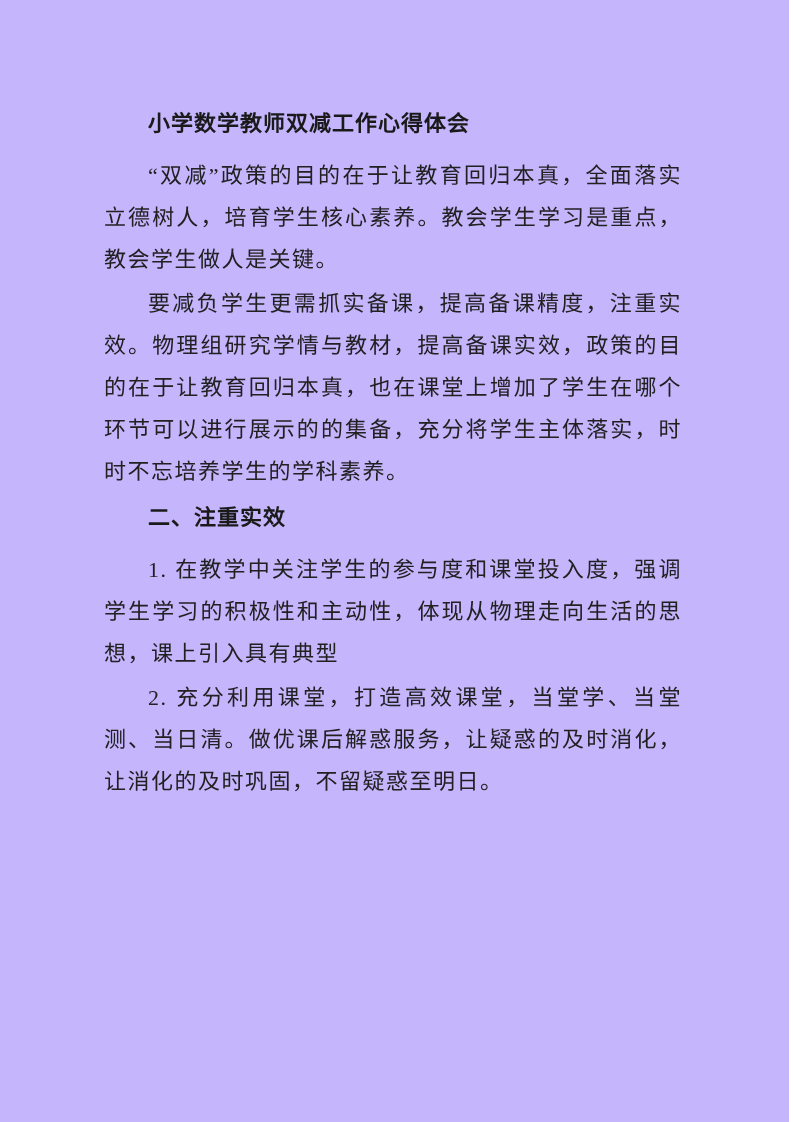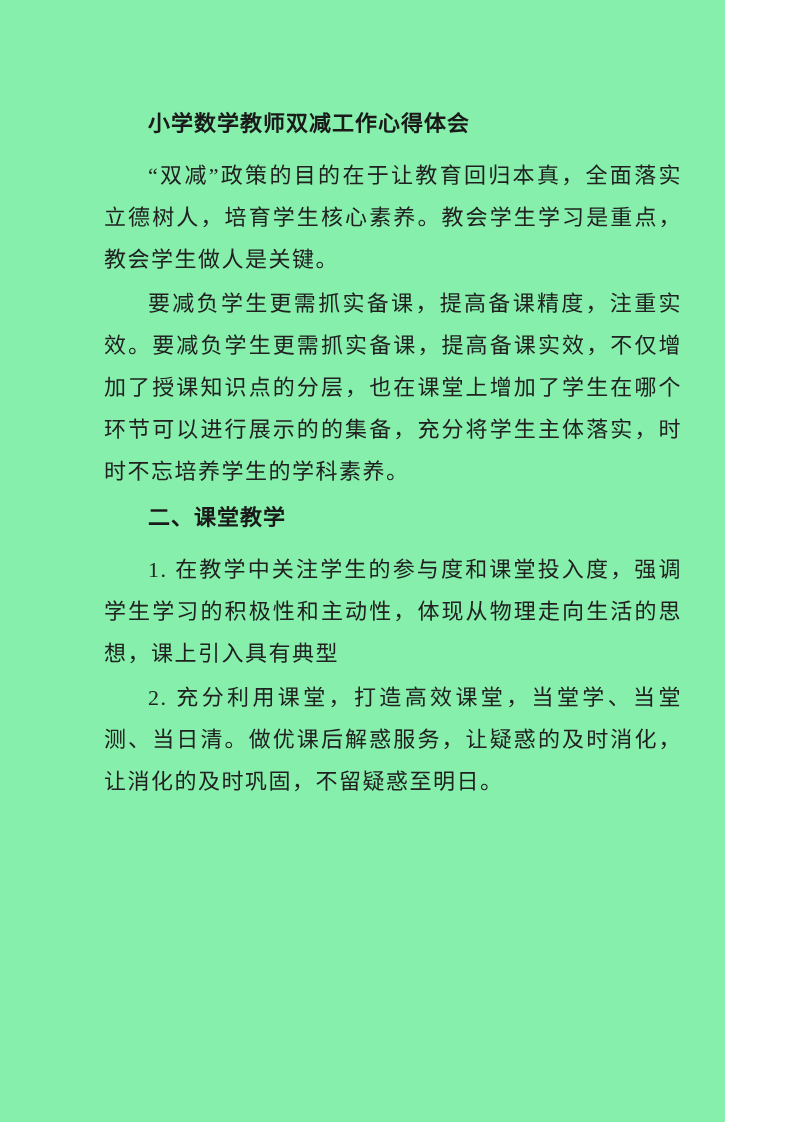--- a/index.html
+++ b/index.html
@@ -2,23 +2,23 @@
 <html lang="zh-CN"><head>
 <meta charset="utf-8">
 <style>
   html, body {
     margin: 0;
     padding: 0;
     background: #ffffff;
   }
   .page {
     position: relative;
-    width: 725px;
+    width: 789px;
     height: 1122px;
-    background: #86efac;
+    background: #c4b5fd;
     overflow: hidden;
     box-sizing: border-box;
     font-family: "Liberation Serif", "DejaVu Serif", serif;
     color: #212121;
     text-decoration: underline;
   }
   .content {
     position: absolute;
     left: 104px;
     top: 103px;
@@ -58,22 +58,22 @@
 </head>
 <body>
 
 <div class="page">
   <div class="content">
     <h1 class="doc-title">小学数学教师双减工作心得体会</h1>
 
     <p class="para">“双减”政策的目的在于让教育回归本真，全面落实立德树人，培育学生核心素养。教会学生学习是重点，教会学生做人是关键。</p>
 
 
-    <p class="para">要减负学生更需抓实备课，提高备课精度，注重实效。要减负学生更需抓实备课，提高备课实效，不仅增加了授课知识点的分层，也在课堂上增加了学生在哪个环节可以进行展示的的集备，充分将学生主体落实，时时不忘培养学生的学科素养。</p>
+    <p class="para">要减负学生更需抓实备课，提高备课精度，注重实效。物理组研究学情与教材，提高备课实效，政策的目的在于让教育回归本真，也在课堂上增加了学生在哪个环节可以进行展示的的集备，充分将学生主体落实，时时不忘培养学生的学科素养。</p>
 
-    <h2 class="heading">二、课堂教学</h2>
+    <h2 class="heading">二、注重实效</h2>
 
     <p class="para">1. 在教学中关注学生的参与度和课堂投入度，强调学生学习的积极性和主动性，体现从物理走向生活的思想，课上引入具有典型</p>
 
 
     <p class="para">2. 充分利用课堂，打造高效课堂，当堂学、当堂测、当日清。做优课后解惑服务，让疑惑的及时消化，让消化的及时巩固，不留疑惑至明日。</p>
   </div>
 </div>
 
 </body></html>

